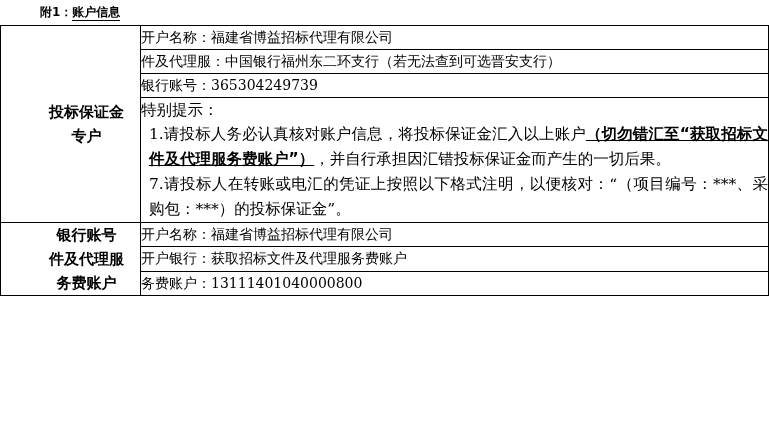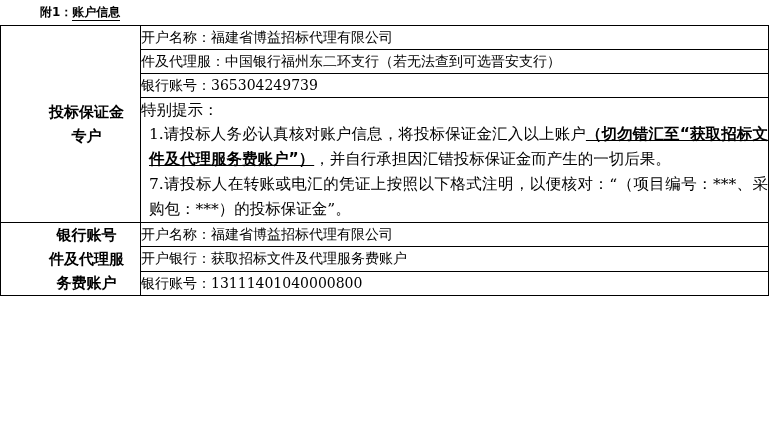--- a/index.html
+++ b/index.html
@@ -123,18 +123,18 @@
           <span class="label-line">银行账号</span>
           <span class="label-line">件及代理服</span>
           <span class="label-line">务费账户</span>
         </td>
         <td class="row-cell">开户名称：福建省博益招标代理有限公司</td>
       </tr>
       <tr>
         <td class="row-cell">开户银行：获取招标文件及代理服务费账户</td>
       </tr>
       <tr>
-        <td class="row-cell">银行账号：13111401040000800</td>
+        <td class="row-cell">务费账户：13111401040000800</td>
       </tr>
     </tbody>
   </table>
 
 </div>
 
 </body></html>

